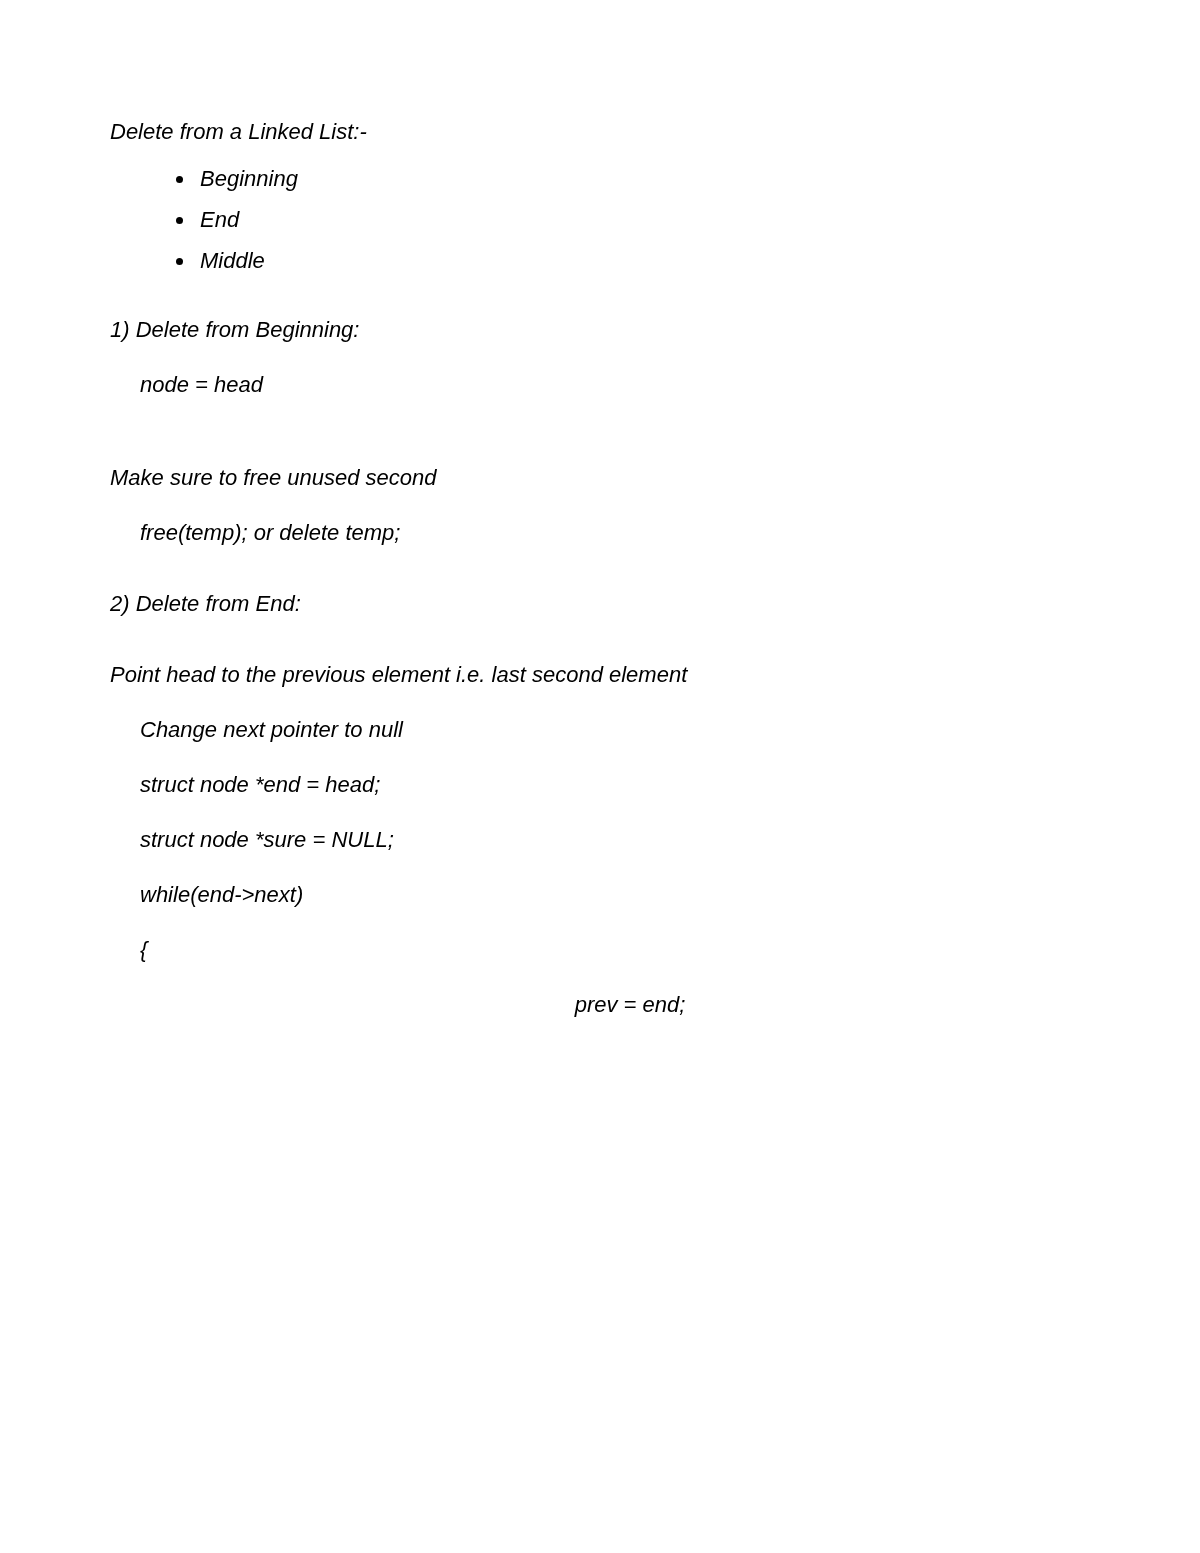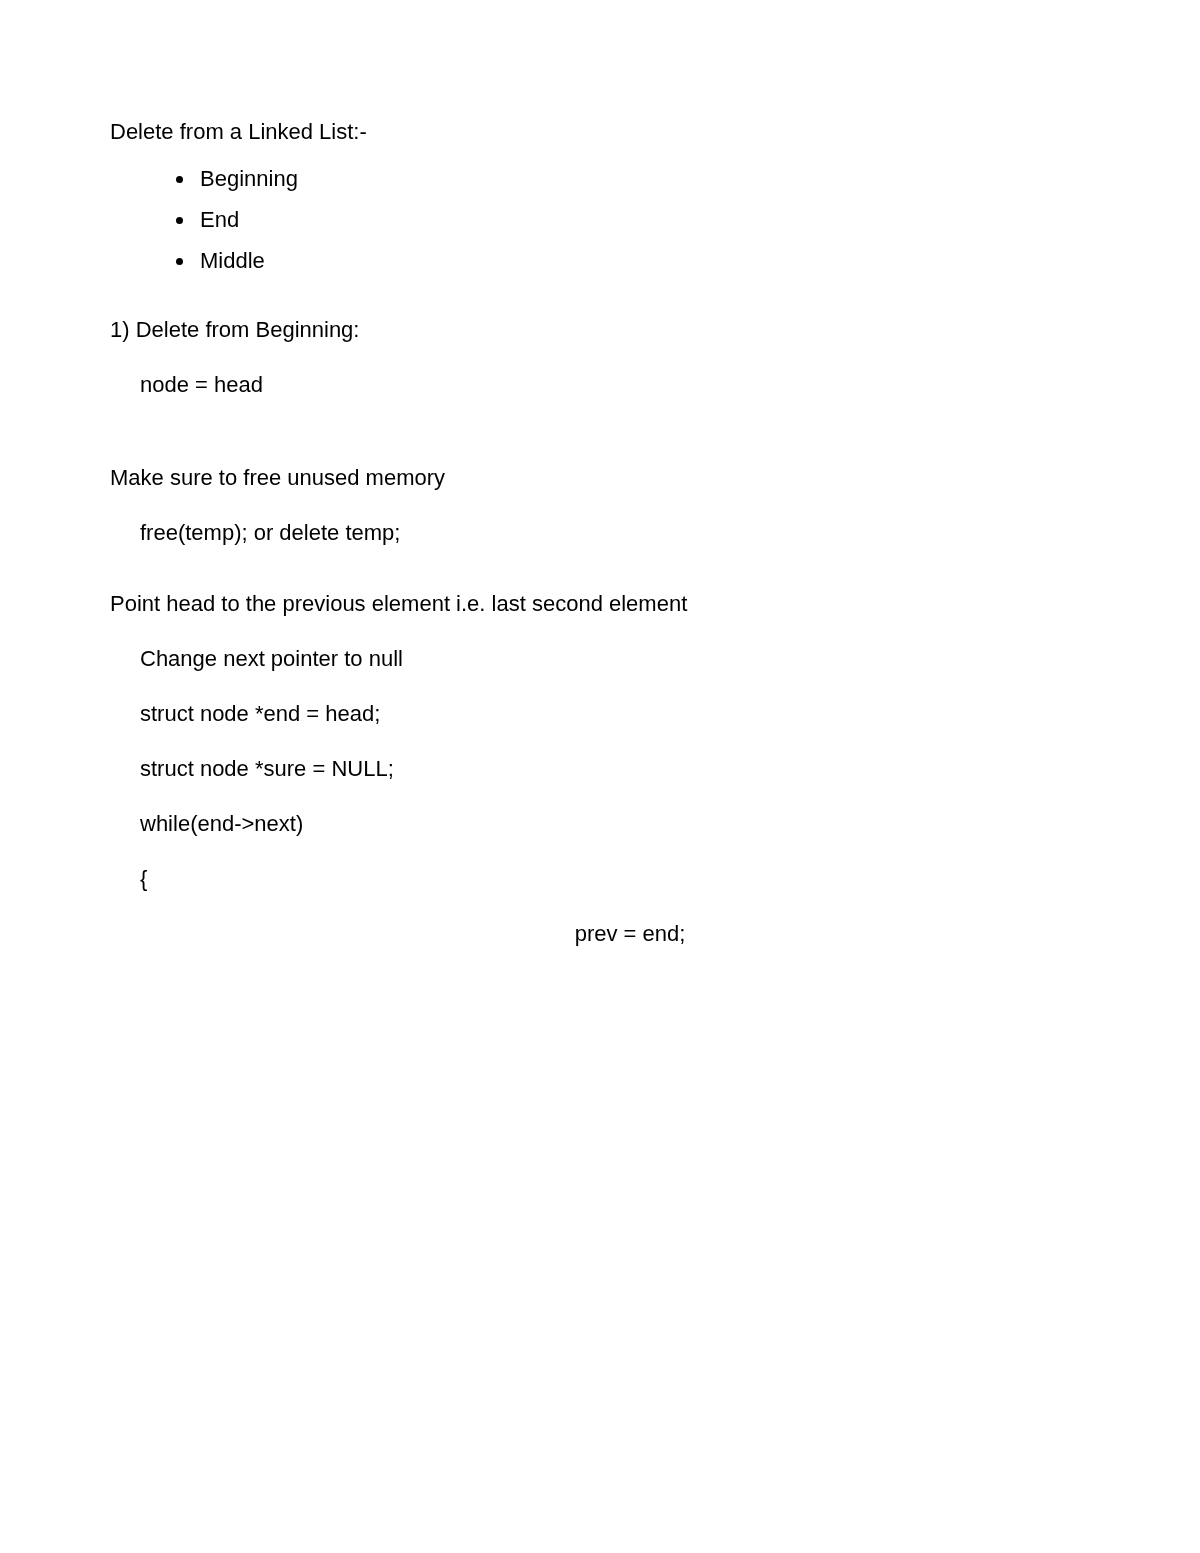--- a/index.html
+++ b/index.html
@@ -9,20 +9,21 @@
     font-family: Arial, Helvetica, sans-serif;
     font-size: 22px;
     color: #000000;
     line-height: 1.5;
   }
   .page {
     width: 1200px;
     min-height: 1553px;
     padding: 115px 110px 80px 110px;
     box-sizing: border-box;
+    font-style: italic;
   }
   .para {
     margin: 0 0 8px 0;
   }
   .spaced-top {
     margin-top: 38px;
   }
   ul.bullets {
     list-style: disc;
     margin: 14px 0 36px 0;
@@ -53,24 +54,25 @@
     <li>Beginning</li>
     <li>End</li>
     <li>Middle</li>
   </ul>
 
   <p class="para">1) Delete from Beginning:</p>
 
 
   <p class="code-indent">node = head</p>
 
-  <p class="para" style="margin-top:60px">Make sure to free unused memory</p>
+  <p class="para" style="margin-top:60px">Make sure to free unused second</p>
 
   <p class="code-indent">free(temp); or delete temp;</p>
 
+  <p class="para spaced-top">2) Delete from End:</p>
 
   <p class="para spaced-top">Point head to the previous element i.e. last second element</p>
 
   <p class="code-indent">Change next pointer to null</p>
   <p class="code-indent">struct node *end = head;</p>
   <p class="code-indent">struct node *sure = NULL;</p>
   <p class="code-indent">while(end-&gt;next)</p>
   <p class="code-indent">{</p>
   <p class="code-indent2">prev = end;</p>
 

